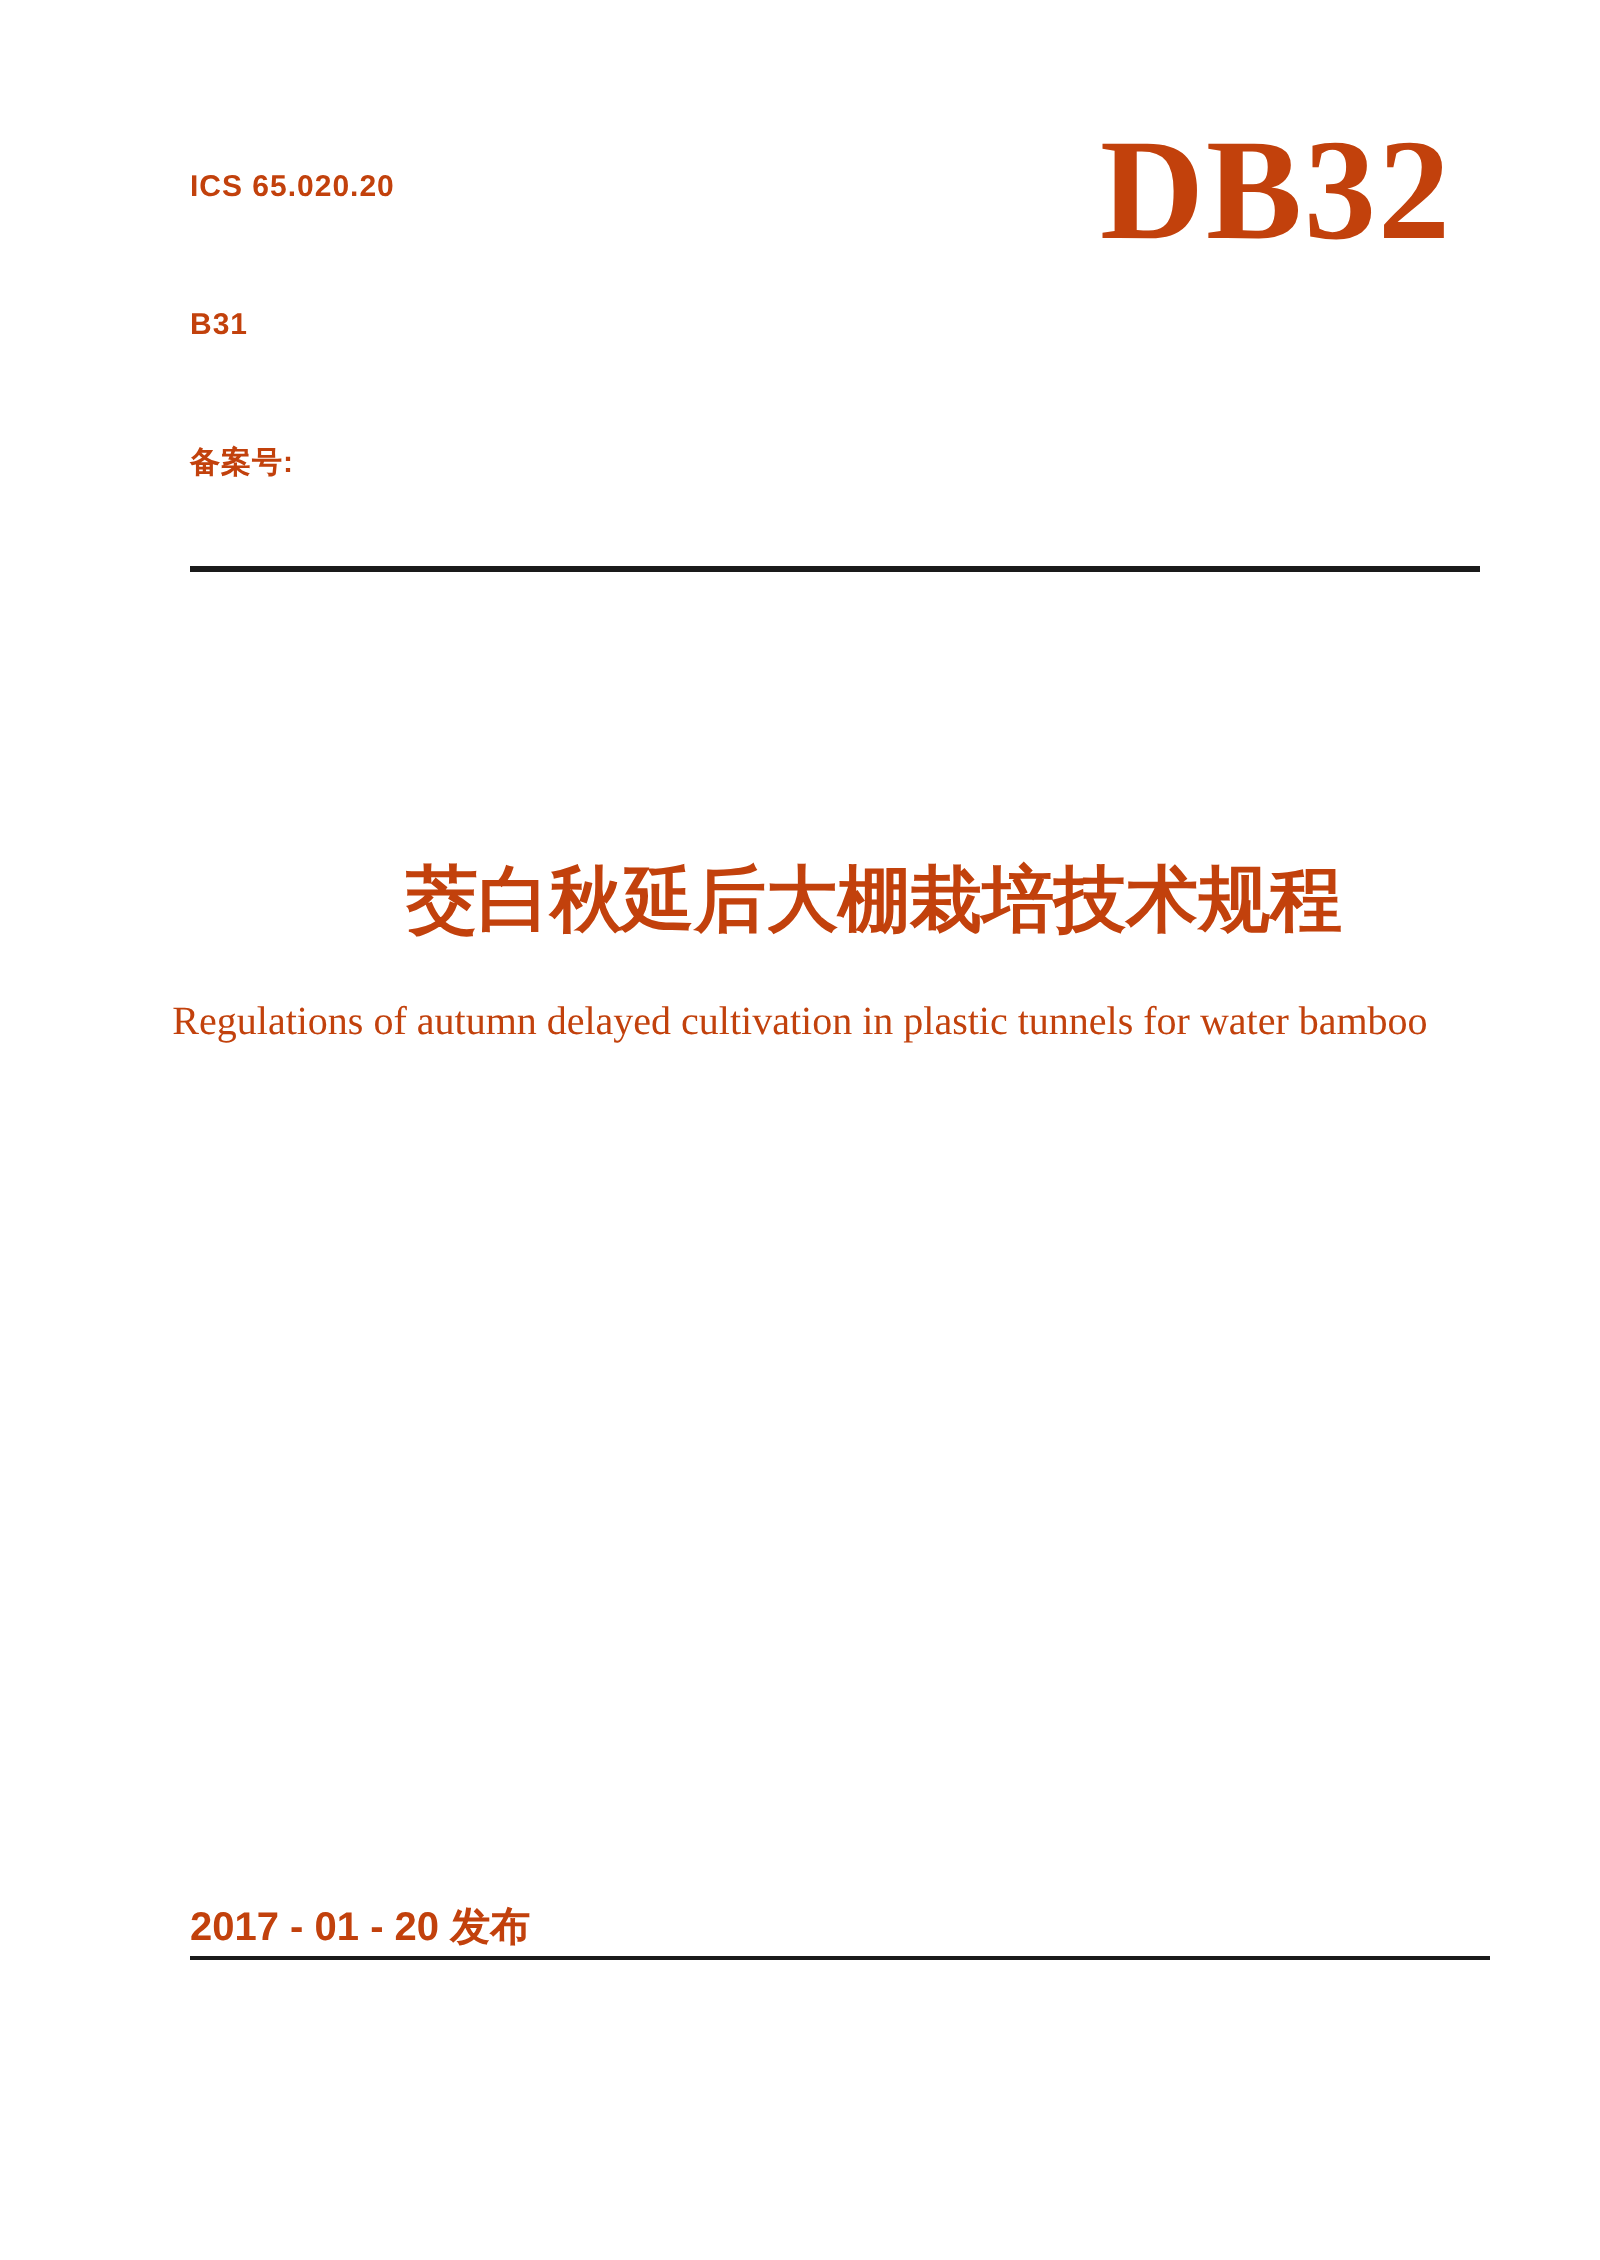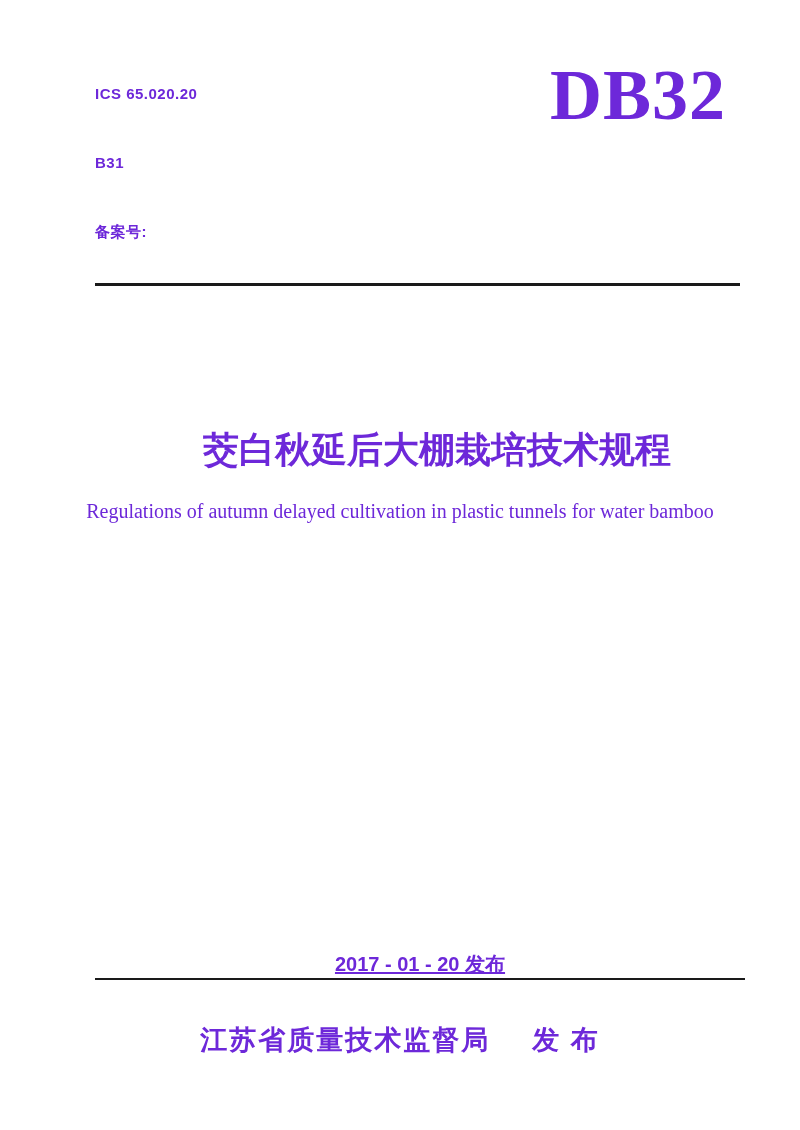--- a/index.html
+++ b/index.html
@@ -5,21 +5,21 @@
   html, body {
     margin: 0;
     padding: 0;
     background: #ffffff;
   }
   .page {
     position: relative;
     width: 800px;
     height: 1130px;
     background: #ffffff;
-    color: #6d28d9;
+    color: #c2410c;
     overflow: hidden;
     font-family: "Liberation Sans", sans-serif;
   }
 
   
   .meta-block {
     position: absolute;
     left: 95px;
     top: 36px;
     font-size: 15px;
@@ -109,26 +109,25 @@
     line-height: 24px;
   }
 
   
   .dates-row {
     position: absolute;
     left: 95px;
     top: 951px;
     width: 650px;
     display: flex;
-    justify-content: center;
+    justify-content: flex-start;
     font-size: 20px;
     font-weight: 600;
     line-height: 26px;
     white-space: pre;
-    text-decoration: underline;
   }
 
   
   .publisher-row {
     position: absolute;
     left: 0;
     top: 1024px;
     width: 800px;
     display: flex;
     justify-content: center;
@@ -166,18 +165,14 @@
   <div class="title-cn">茭白秋延后大棚栽培技术规程</div>
 
   <div class="title-en">Regulations of autumn delayed cultivation in plastic tunnels for water bamboo</div>
 
   <div class="dates-row">
     <span>2017 - 01 - 20 发布</span>
   </div>
 
   <div class="rule-bottom"></div>
 
-  <div class="publisher-row">
-    <span class="publisher-name">江苏省质量技术监督局</span>
-    <span class="publish-label">发 布</span>
-  </div>
 
 </div>
 
 </body></html>

